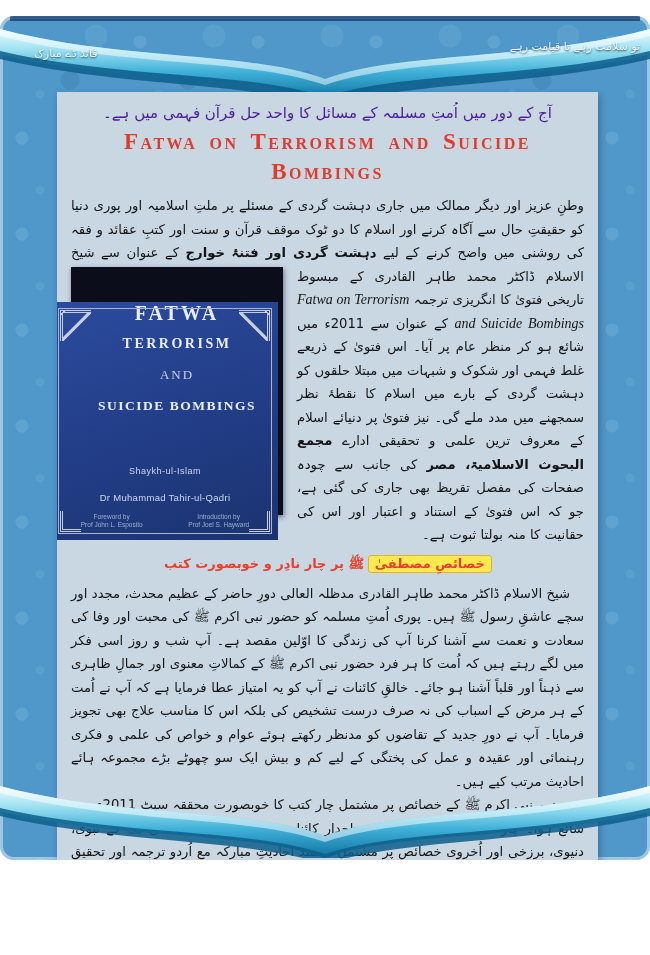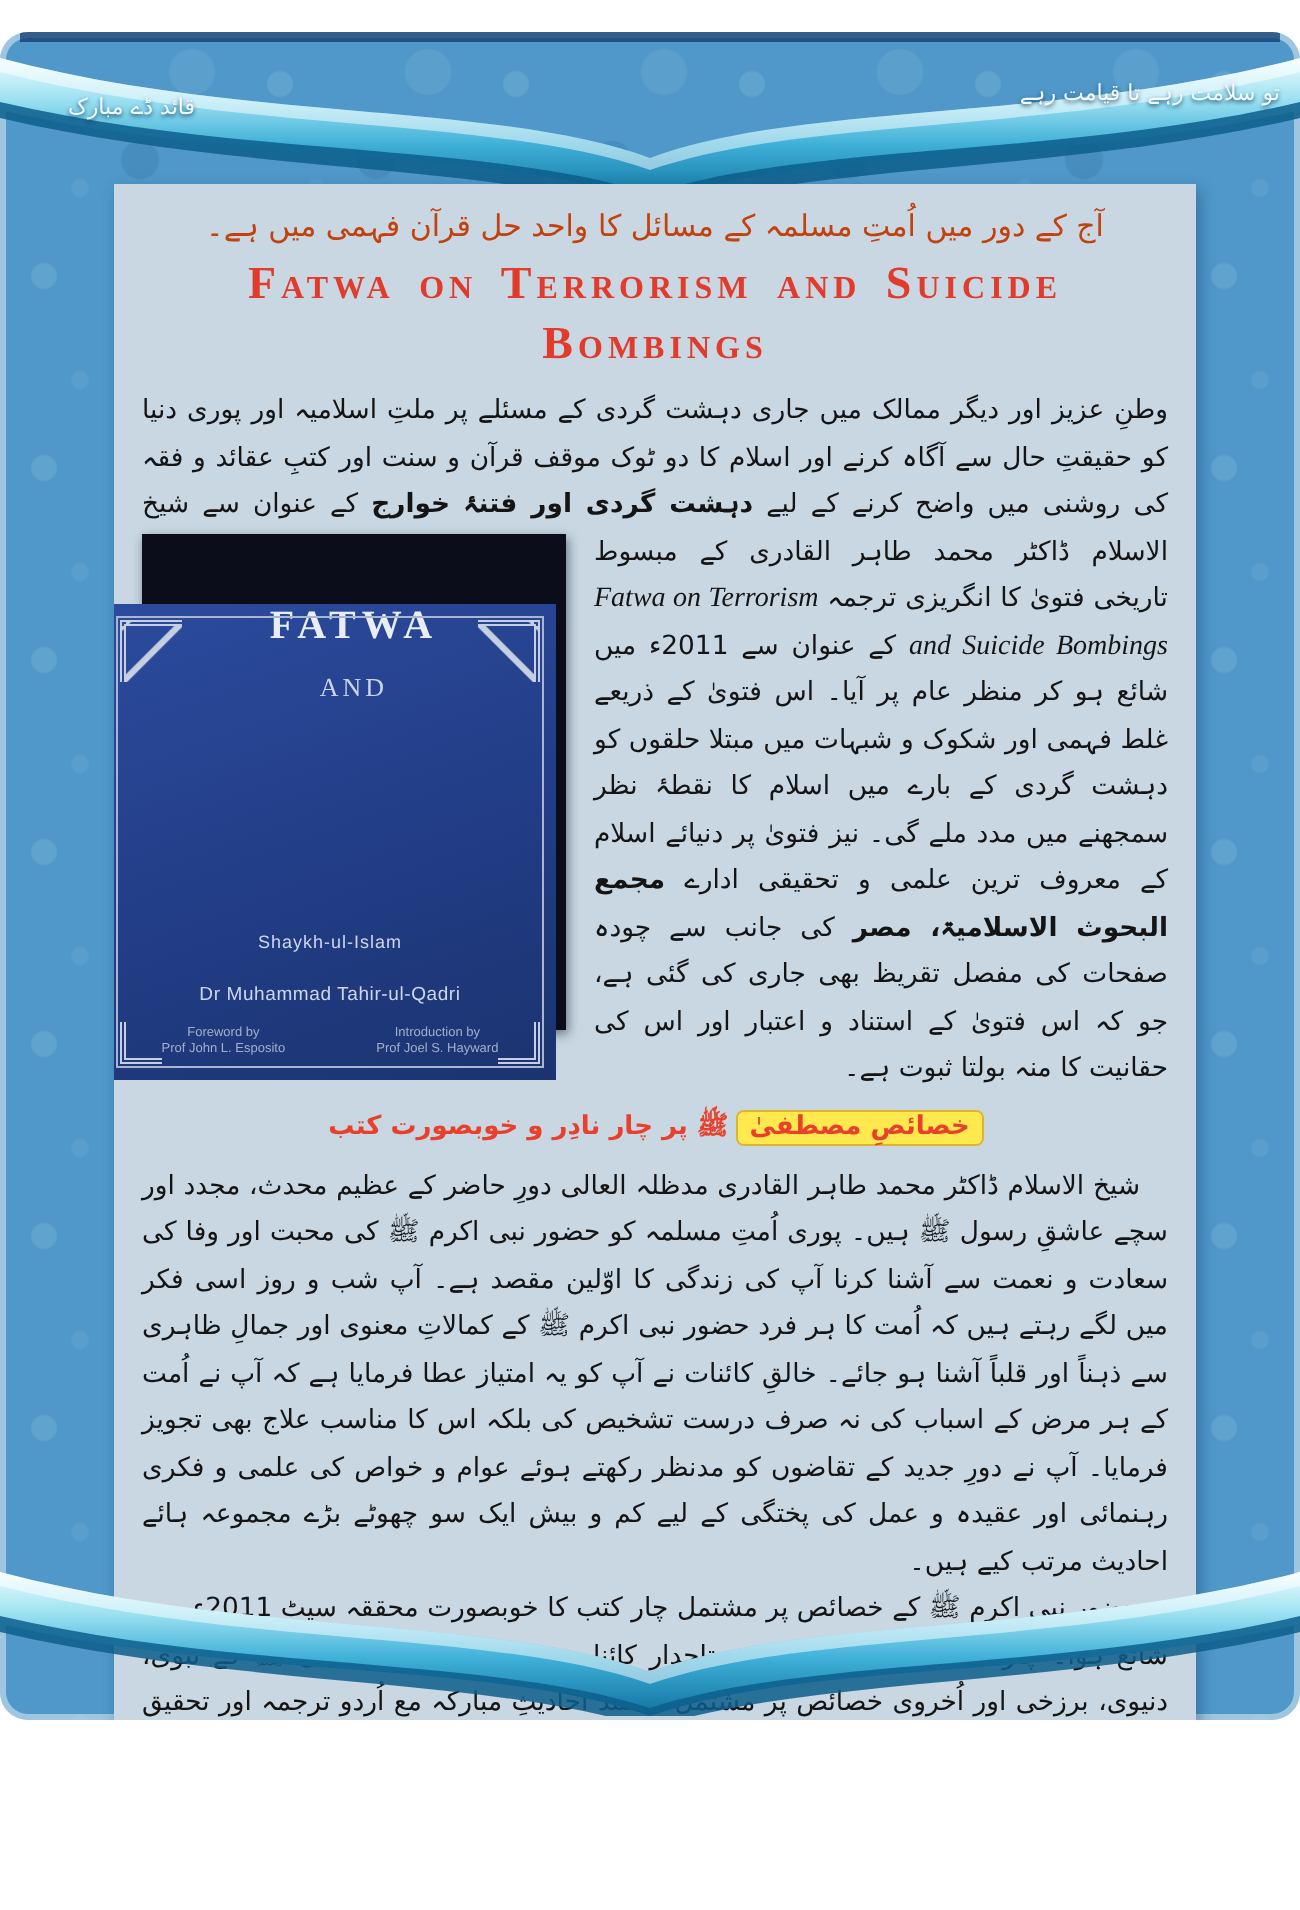--- a/index.html
+++ b/index.html
@@ -21,21 +21,21 @@
   .ribbon.bottom{bottom:2px;}
   .header-note{position:absolute;color:#f2fbff;font-size:11px;direction:rtl;
     text-shadow:0 1px 2px rgba(3,44,84,.8);letter-spacing:.5px;}
   .header-note.left{top:31px;left:34px;}
   .header-note.right{top:24px;right:10px;}
   .content-panel{
     position:absolute;left:57px;top:76px;width:541px;height:802px;
     background:#c8d7e2;padding:6px 14px 6px;box-sizing:border-box;
     box-shadow:2px 3px 7px rgba(16,58,100,.4);overflow:hidden;
   }
-  .intro-line{direction:rtl;text-align:center;font-size:15px;color:#c2410c;line-height:26px;margin:2px 0 1px;}
+  .intro-line{direction:rtl;text-align:center;font-size:15px;color:#4c1d95;line-height:26px;margin:2px 0 1px;}
   .english-heading{
     text-align:center;font-family:"Liberation Serif","DejaVu Serif",serif;
     font-variant:small-caps;letter-spacing:2.5px;word-spacing:4px;
     color:#e23a2b;font-size:23px;font-weight:600;line-height:30px;margin:0 0 7px;
   }
   .article{direction:rtl;text-align:justify;font-size:13.2px;line-height:23.5px;color:#141414;}
   .para{margin:0;text-indent:14px;}
   .para.noindent{text-indent:0;}
   .b{font-weight:bold;}
   .en{direction:ltr;unicode-bidi:embed;font-family:"Liberation Serif","DejaVu Serif",serif;
@@ -112,21 +112,23 @@
         
         <span class="cover-float" style="display:block;">
           <span class="cover" style="display:block;padding-left:24px;">
             <span class="cover-frame" style="display:block;"></span>
             <span class="corner tl" style="display:block;"></span>
             <span class="corner tr" style="display:block;"></span>
             <span class="corner bl" style="display:block;"></span>
             <span class="corner br" style="display:block;"></span>
             <span class="cover-title" style="display:block;">
               <span class="ct1" style="display:block;">FATWA</span>
+              <span class="ct3" style="display:block;">TERRORISM</span>
               <span class="ct4" style="display:block;">AND</span>
+              <span class="ct5" style="display:block;">SUICIDE BOMBINGS</span>
             </span>
             <span class="cover-author" style="display:block;">
               <span class="ca1" style="display:block;">Shaykh-ul-Islam</span>
               <span class="ca2" style="display:block;">Dr Muhammad Tahir-ul-Qadri</span>
             </span>
             <span class="cover-bottom">
               <span style="display:block;">
                 <span style="display:block;">Foreword by</span>
                 <span style="display:block;">Prof John L. Esposito</span>
               </span>

